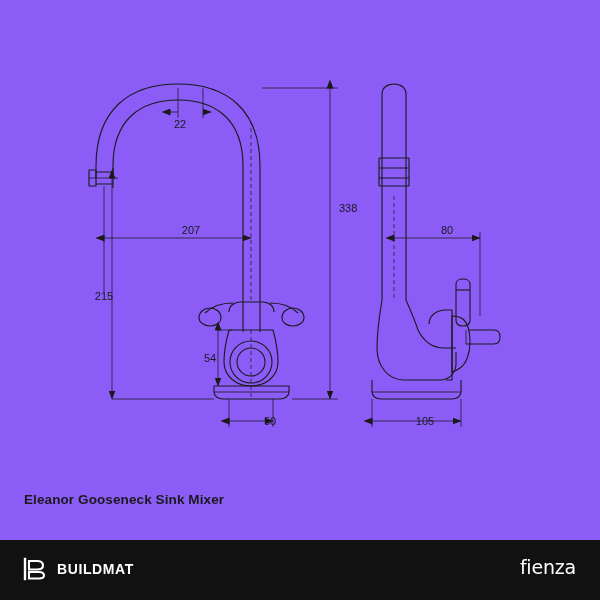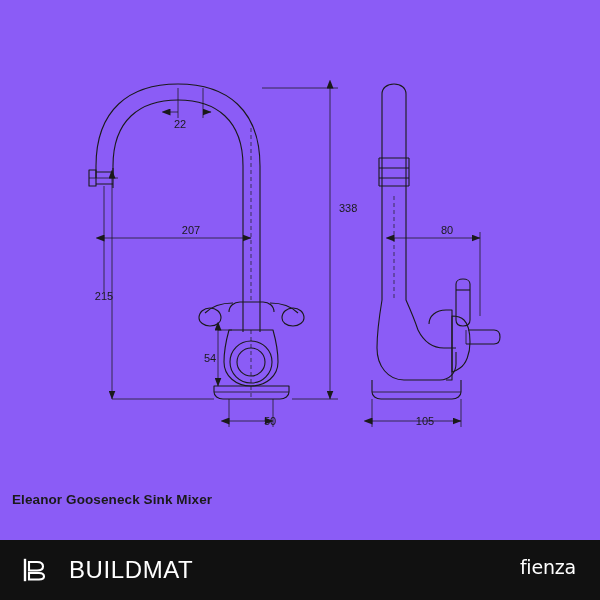--- a/index.html
+++ b/index.html
@@ -22,21 +22,21 @@
   }
   #drawing {
     position: absolute;
     left: 0;
     top: 0;
     width: 600px;
     height: 470px;
   }
   #product-title {
     position: absolute;
-    left: 12px;
+    left: 24px;
     top: 492px;
     font-size: 13.5px;
     font-weight: bold;
     color: #1a1a1a;
     letter-spacing: 0.1px;
   }
   #footer-bar {
     position: absolute;
     left: 0;
     top: 540px;
@@ -47,24 +47,23 @@
   #buildmat-logo {
     position: absolute;
     left: 22px;
     top: 556px;
     display: flex;
     align-items: center;
     gap: 9px;
   }
   #buildmat-wordmark {
     color: #ffffff;
-    font-size: 24px;
-    font-weight: normal;
+    font-size: 14px;
+    font-weight: bold;
     letter-spacing: 0.6px;
-    margin-left: 12px;
   }
   #fienza-logo {
     position: absolute;
     right: 24px;
     top: 556px;
     color: #ffffff;
     font-size: 19px;
     letter-spacing: -0.2px;
     font-family: "DejaVu Sans", sans-serif;
   }

